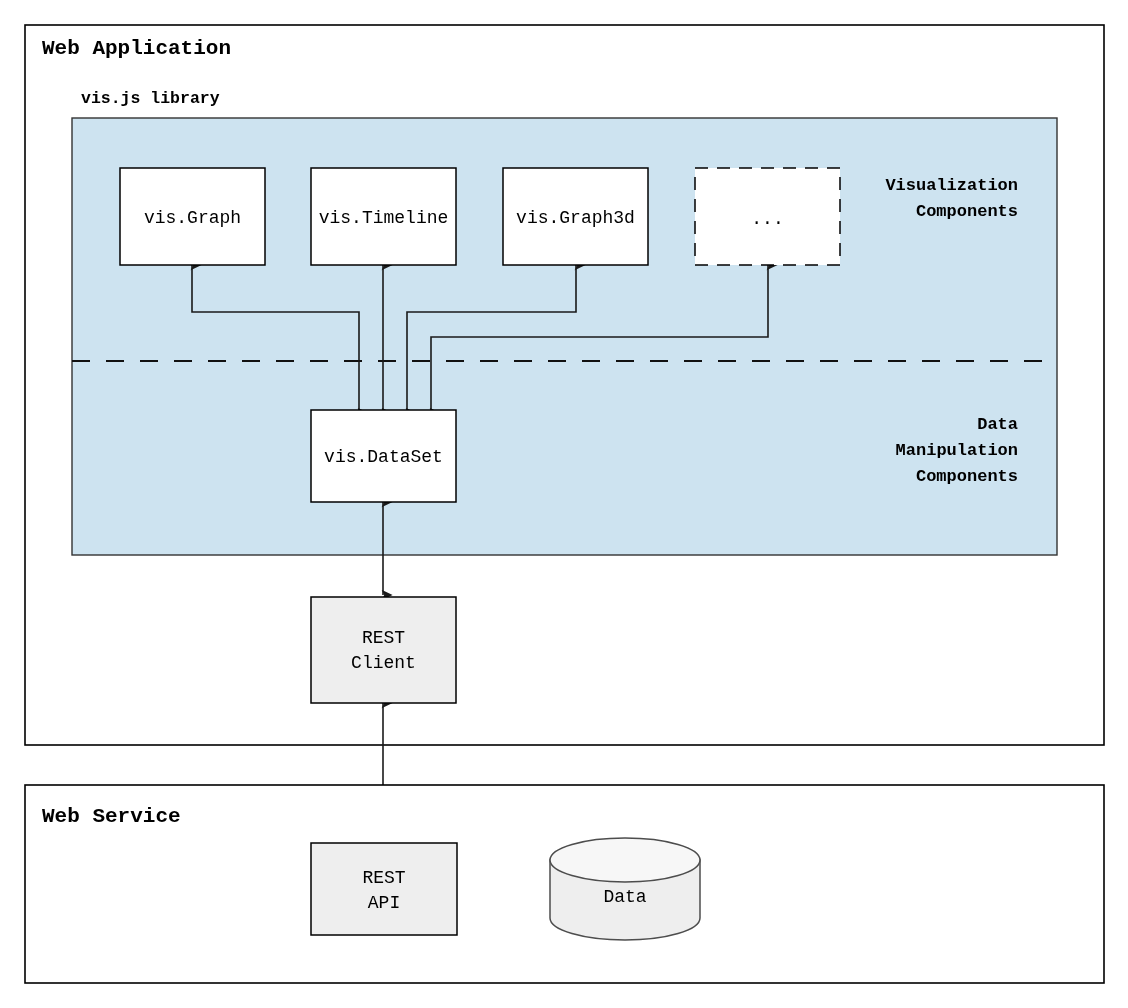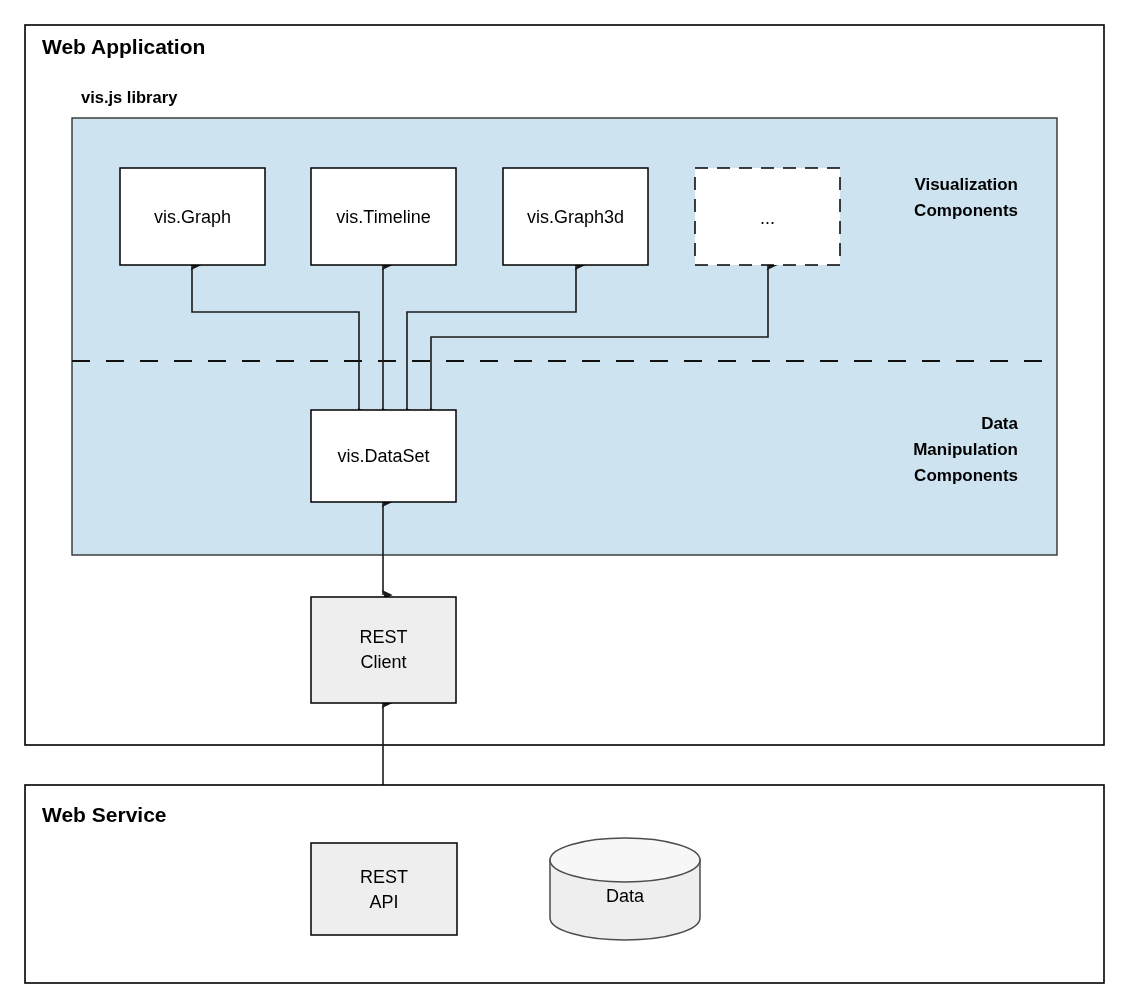--- a/index.html
+++ b/index.html
@@ -12,20 +12,21 @@
     height: 1008px;
     font-family: "Liberation Sans", sans-serif;
     position: relative;
     overflow: hidden;
   }
   #stage {
     position: absolute;
     left: 0; top: 0;
     width: 1128px;
     height: 1008px;
+    font-family: Liberation Mono, monospace;
   }
   svg#diagram {
     position: absolute;
     left: 0; top: 0;
     width: 1128px;
     height: 1008px;
   }
   .container-title {
     font-weight: bold;
     font-size: 21px;

